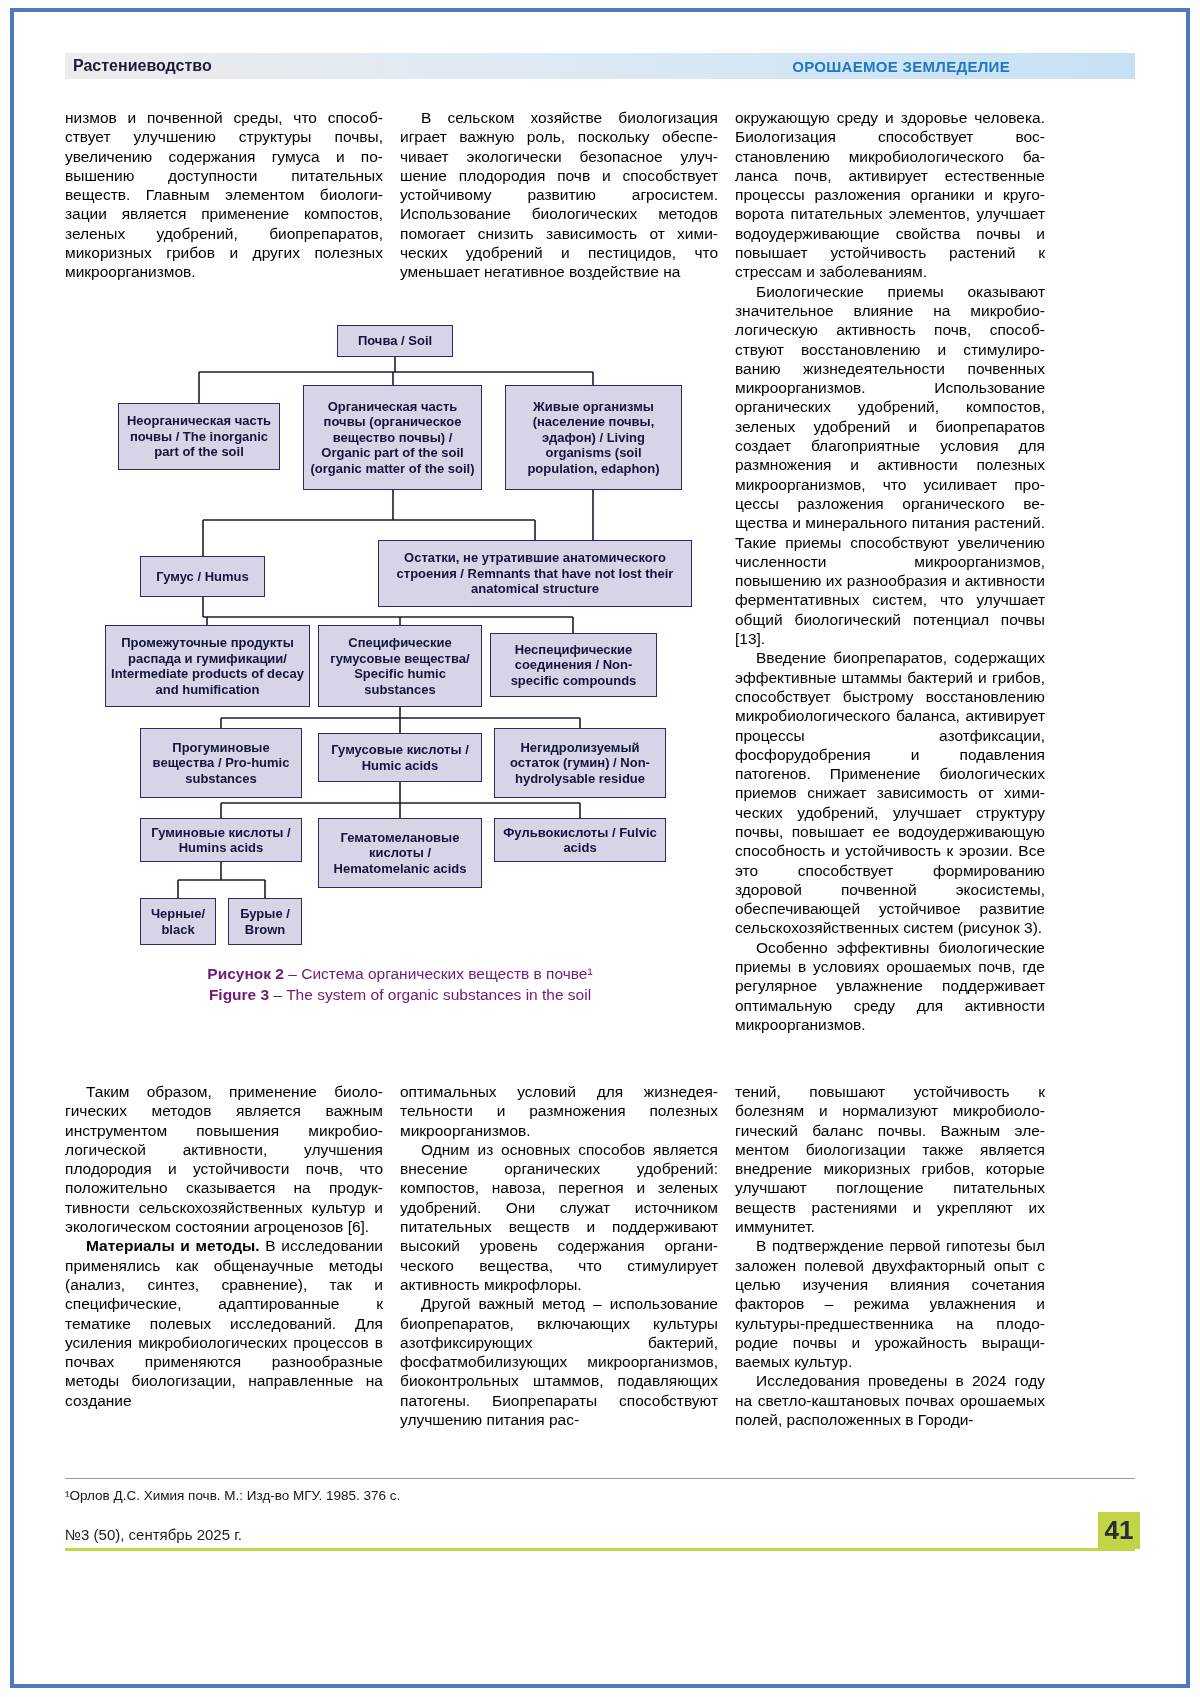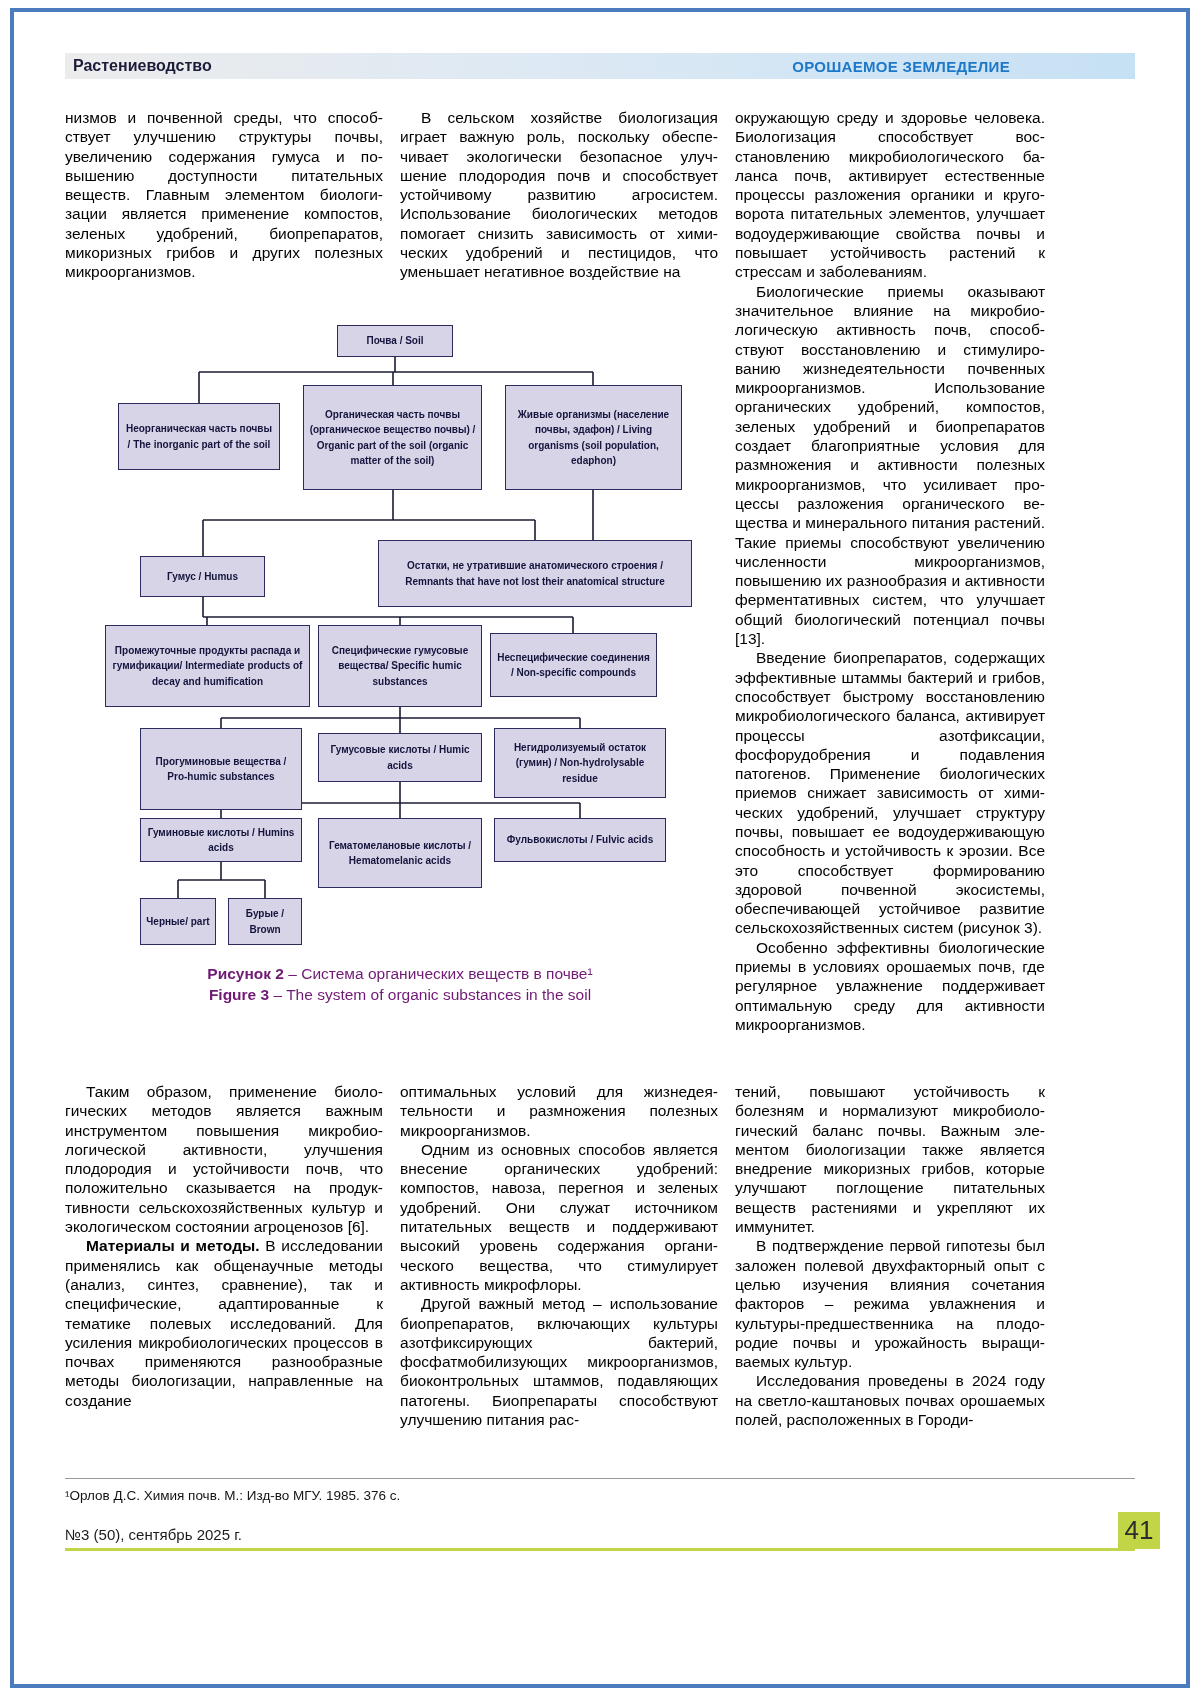--- a/index.html
+++ b/index.html
@@ -26,35 +26,35 @@
   .top-col2 { left:400px; top:108px; width:318px; }
   .right-col { left:735px; top:108px; width:310px; }
   .bottom-col1 { left:65px;  top:1082px; width:318px; }
   .bottom-col2 { left:400px; top:1082px; width:318px; }
   .bottom-col3 { left:735px; top:1082px; width:310px; }
 
   
   .diagram { position:absolute; left:65px; top:315px; width:670px; height:648px; }
   .connectors { position:absolute; left:0; top:0; }
   .dnode { position:absolute; background:#d7d4e8; border:1.5px solid #2c2c5c;
-           color:#14143c; font-weight:bold; font-size:10px; line-height:15.5px;
+           color:#14143c; font-weight:bold; font-size:13px; line-height:15.5px;
            text-align:center; display:flex; align-items:center; justify-content:center;
            padding:10px 5px; }
 
   .caption { position:absolute; left:65px; top:963px; width:670px; text-align:center;
              font-size:15.5px; line-height:21px; color:#701a75; }
 
   
   .footnote-rule { position:absolute; left:65px; top:1478px; width:1070px; height:1px; background:#9a9a9a; }
   .footnote { position:absolute; left:65px; top:1488px; width:1070px; font-size:13.5px; color:#141414; }
   .issue { position:absolute; left:65px; top:1526px; font-size:15px; color:#1b1b1b; }
   .footer-line { position:absolute; left:65px; top:1548px; width:1070px; height:3px; background:#c2d546; }
   .page-number { position:absolute; left:1098px; top:1512px; width:42px; height:37px;
-                 background:#c2d546; color:#2d2d2d; font-size:26px; font-weight:normal;
-                 display:flex; align-items:center; justify-content:center;margin-left:20px; }
+                 background:#c2d546; color:#2d2d2d; font-size:26px; font-weight:bold;
+                 display:flex; align-items:center; justify-content:center; }
 </style>
 </head>
 <body>
 
 <div class="page">
   <div class="page-border"></div>
 
   <header class="header-bar">
     <span class="header-left">Растениеводство</span>
     <span class="header-right">ОРОШАЕМОЕ ЗЕМЛЕДЕЛИЕ</span>
@@ -115,27 +115,27 @@
 
     <div class="dnode" style="left:272px;top:10px;width:116px;height:32px">Почва / Soil</div>
     <div class="dnode" style="left:53px;top:88px;width:162px;height:67px">Неорганическая часть почвы / The inorganic part of the soil</div>
     <div class="dnode" style="left:238px;top:70px;width:179px;height:105px">Органическая часть почвы (органическое вещество почвы) / Organic part of the soil (organic matter of the soil)</div>
     <div class="dnode" style="left:440px;top:70px;width:177px;height:105px">Живые организмы (население почвы, эдафон) / Living organisms (soil population, edaphon)</div>
     <div class="dnode" style="left:75px;top:241px;width:125px;height:41px">Гумус / Humus</div>
     <div class="dnode" style="left:313px;top:225px;width:314px;height:67px">Остатки, не утратившие анатомического строения / Remnants that have not lost their anatomical structure</div>
     <div class="dnode" style="left:40px;top:310px;width:205px;height:82px">Промежуточные продукты распада и гумификации/ Intermediate products of decay and humification</div>
     <div class="dnode" style="left:253px;top:310px;width:164px;height:82px">Специфические гумусовые вещества/ Specific humic substances</div>
     <div class="dnode" style="left:425px;top:318px;width:167px;height:64px">Неспецифические соединения / Non-specific compounds</div>
-    <div class="dnode" style="left:75px;top:413px;width:162px;height:82px">Прогуминовые вещества / Pro-humic substances</div>
+    <div class="dnode" style="left:75px;top:413px;width:162px;height:70px">Прогуминовые вещества / Pro-humic substances</div>
     <div class="dnode" style="left:253px;top:418px;width:164px;height:49px">Гумусовые кислоты / Humic acids</div>
     <div class="dnode" style="left:429px;top:413px;width:172px;height:70px">Негидролизуемый остаток (гумин) / Non-hydrolysable residue</div>
     <div class="dnode" style="left:75px;top:503px;width:162px;height:44px">Гуминовые кислоты / Humins acids</div>
     <div class="dnode" style="left:253px;top:503px;width:164px;height:70px">Гематомелановые кислоты / Hematomelanic acids</div>
     <div class="dnode" style="left:429px;top:503px;width:172px;height:44px">Фульвокислоты / Fulvic acids</div>
-    <div class="dnode" style="left:75px;top:583px;width:76px;height:47px">Черные/ part</div>
+    <div class="dnode" style="left:75px;top:583px;width:76px;height:47px">Черные/ black</div>
     <div class="dnode" style="left:163px;top:583px;width:74px;height:47px">Бурые / Brown</div>
   </div>
 
   <div class="caption">
     <div class="caption-line"><b>Рисунок 2</b><span> – Система органических веществ в почве¹</span></div>
     <div class="caption-line"><b>Figure 3</b><span> – The system of organic substances in the soil</span></div>
   </div>
 
   <section class="col bottom-col1">
       <p class="para indent">Таким образом, применение биоло­гических методов является важным инструментом повышения микробио­логической активности, улучшения плодородия и устойчивости почв, что положительно сказывается на продук­тивности сельскохозяйственных куль­тур и экологическом состоянии агро­ценозов [6].</p>

